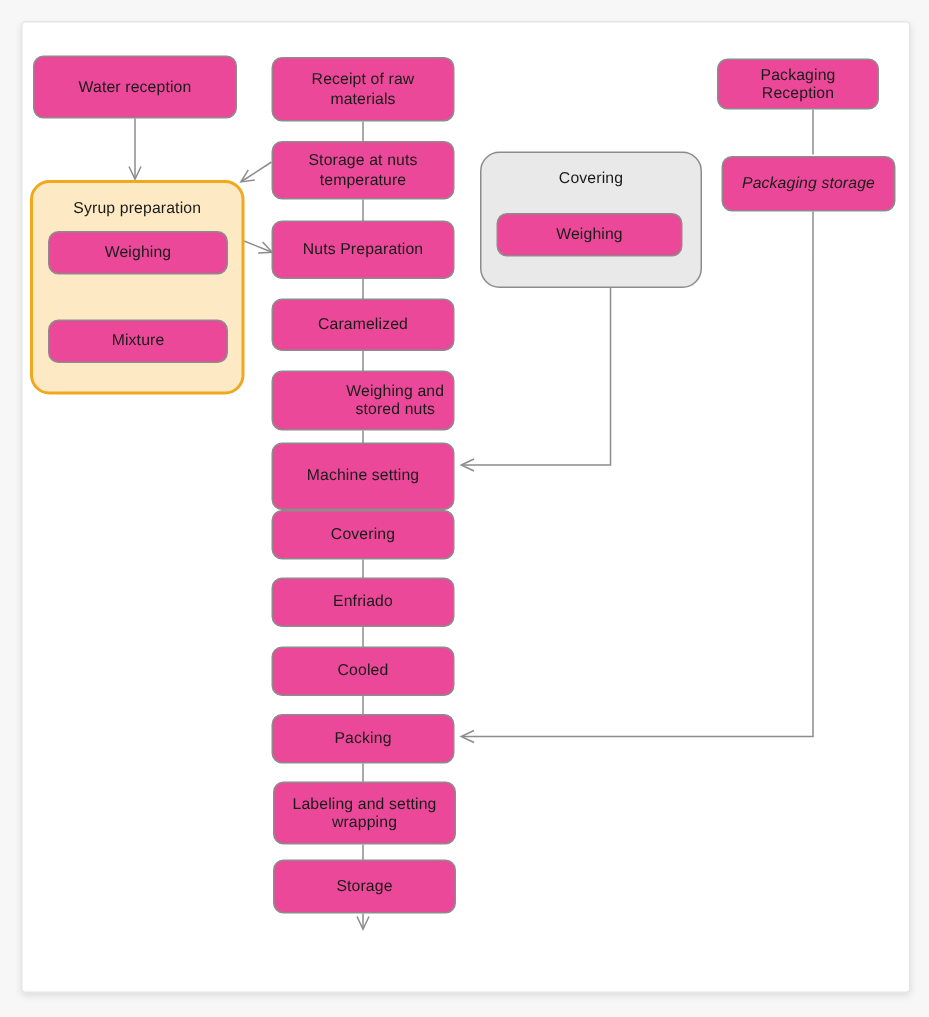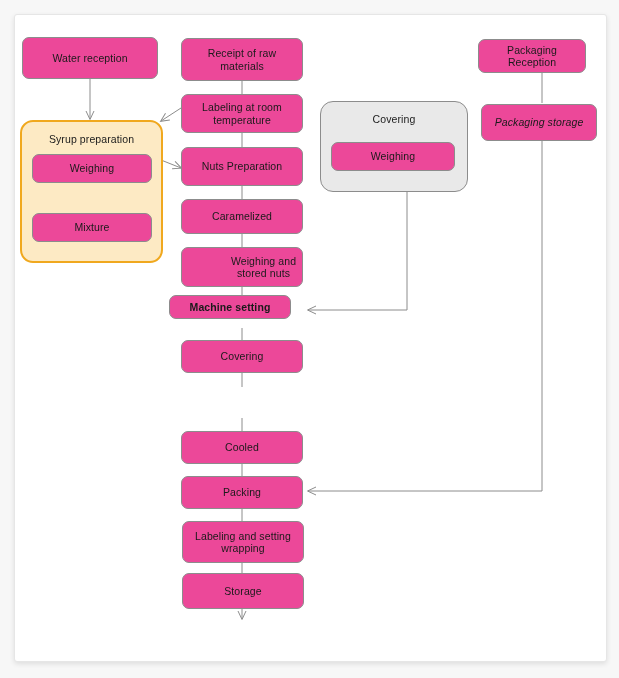--- a/index.html
+++ b/index.html
@@ -145,37 +145,40 @@
       <span>Weighing</span>
     </div>
     <div class="node" style="left:17px; top:198px; width:120px; height:29px;">
       <span>Mixture</span>
     </div>
 
     <div class="node" style="left:166px; top:23px; width:122px; height:43px;">
       <span>Receipt of raw materials</span>
     </div>
     <div class="node" style="left:166px; top:79px; width:122px; height:39px;">
-      <span>Labeling at room temperature</span>
+      <span>Storage at nuts temperature</span>
     </div>
     <div class="node" style="left:166px; top:132px; width:122px; height:39px;">
       <span>Nuts Preparation</span>
     </div>
     <div class="node" style="left:166px; top:184px; width:122px; height:35px;">
       <span>Caramelized</span>
     </div>
     <div class="node" style="left:166px; top:232px; width:122px; height:40px;padding-left:48px;">
       <span>Weighing and stored nuts</span>
     </div>
-    <div class="node" style="left:154px; top:280px; width:122px; height:24px;font-weight:bold;">
+    <div class="node" style="left:166px; top:280px; width:122px; height:45px;">
       <span>Machine setting</span>
     </div>
     <div class="node" style="left:166px; top:325px; width:122px; height:33px;">
       <span>Covering</span>
     </div>
+    <div class="node" style="left:166px; top:370px; width:122px; height:33px;">
+      <span>Enfriado</span>
+    </div>
     <div class="node" style="left:166px; top:416px; width:122px; height:33px;">
       <span>Cooled</span>
     </div>
     <div class="node" style="left:166px; top:461px; width:122px; height:33px;">
       <span>Packing</span>
     </div>
     <div class="node" style="left:167px; top:506px; width:122px; height:42px;">
       <span>Labeling and setting wrapping</span>
     </div>
     <div class="node" style="left:167px; top:558px; width:122px; height:36px;">

